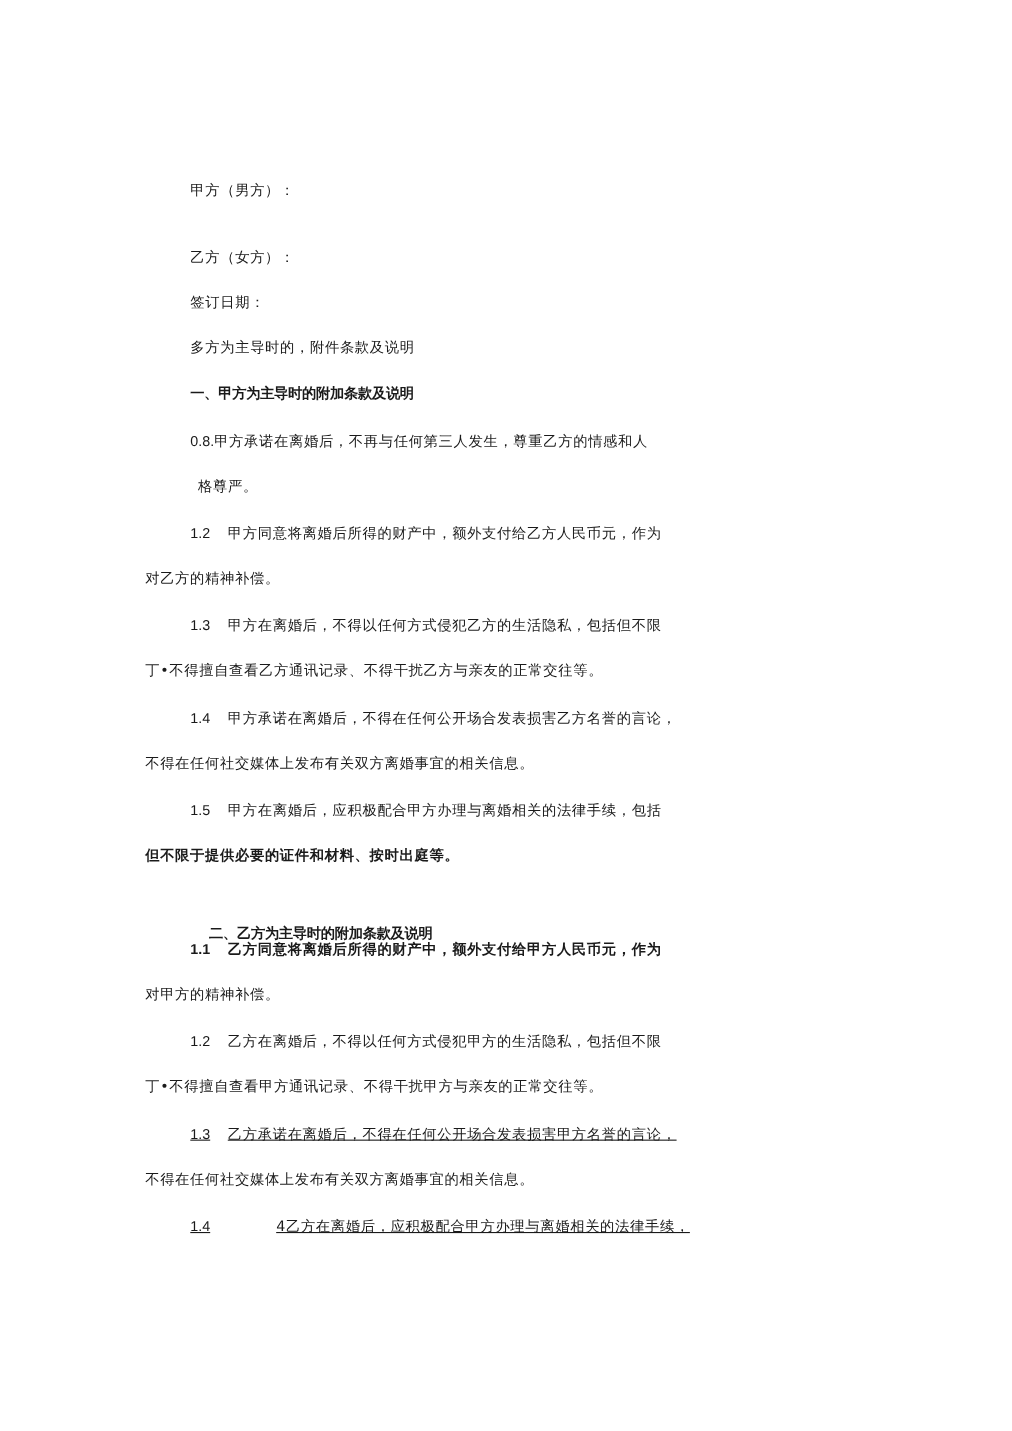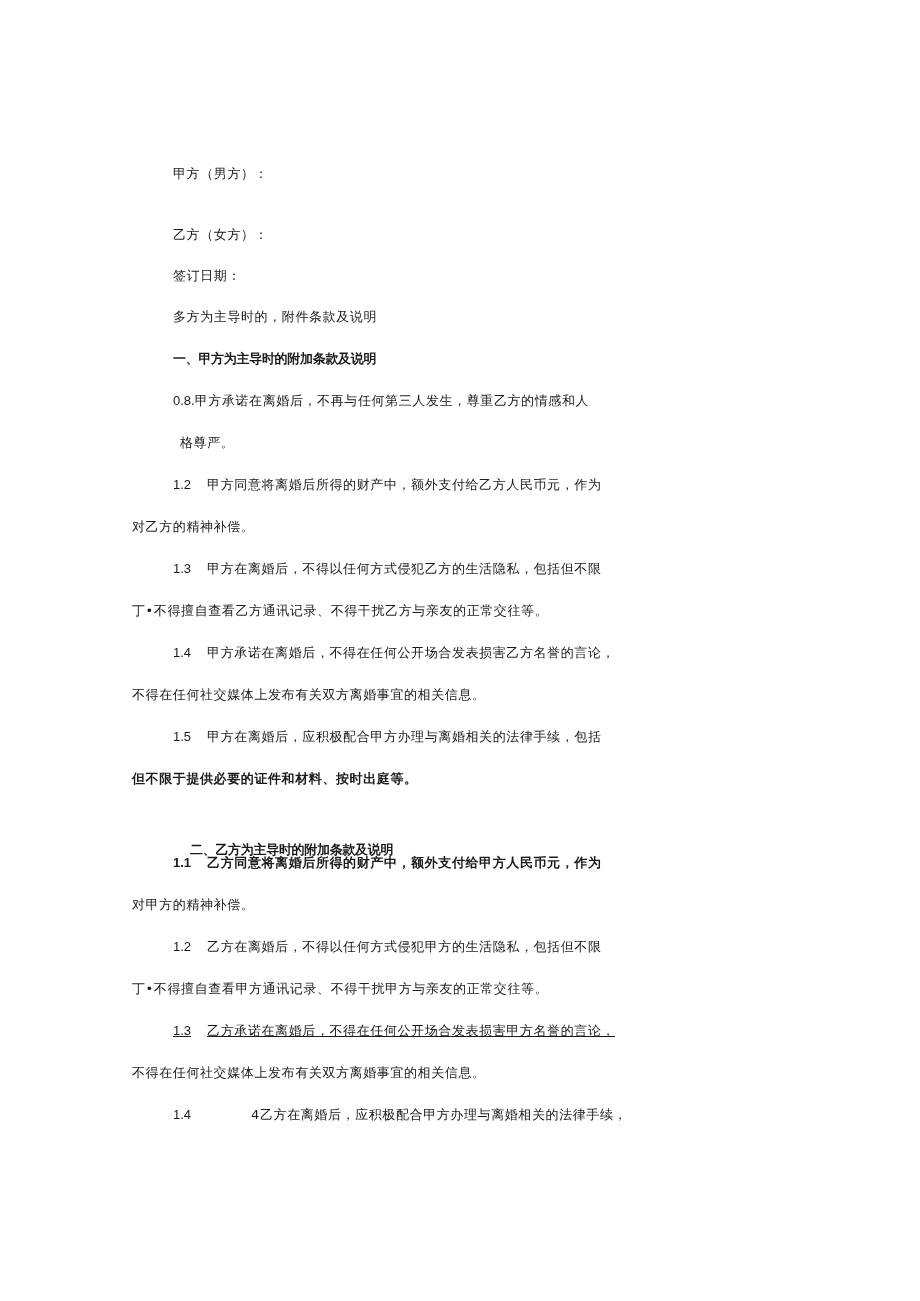--- a/index.html
+++ b/index.html
@@ -58,17 +58,17 @@
   <div class="line" style="left:173px;top:935px;">
     <span class="num">1.2</span><span class="gap"></span><span>乙方在离婚后，不得以任何方式侵犯甲方的生活隐私，包括但不限</span>
   </div>
   <div class="line" style="left:132px;top:977px;">丁•不得擅自查看甲方通讯记录、不得干扰甲方与亲友的正常交往等。</div>
 
   <div class="line" style="left:173px;top:1019px;text-decoration:underline;">
     <span class="num">1.3</span><span class="gap"></span><span>乙方承诺在离婚后，不得在任何公开场合发表损害甲方名誉的言论，</span>
   </div>
   <div class="line" style="left:132px;top:1061px;">不得在任何社交媒体上发布有关双方离婚事宜的相关信息。</div>
 
-  <div class="line" style="left:173px;top:1103px;">
+  <div class="line" style="left:173px;top:1103px;text-decoration:underline;">
     <span class="num">1.4</span><span class="gap2"></span><span>4乙方在离婚后，应积极配合甲方办理与离婚相关的法律手续，</span>
   </div>
 
 </div>
 
 </body></html>

